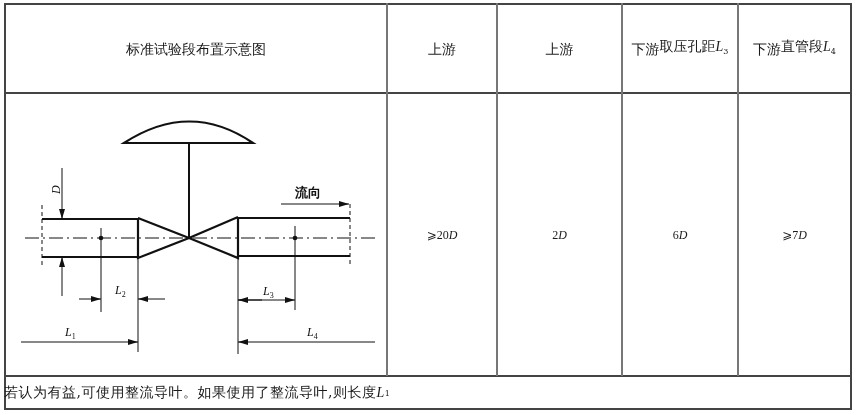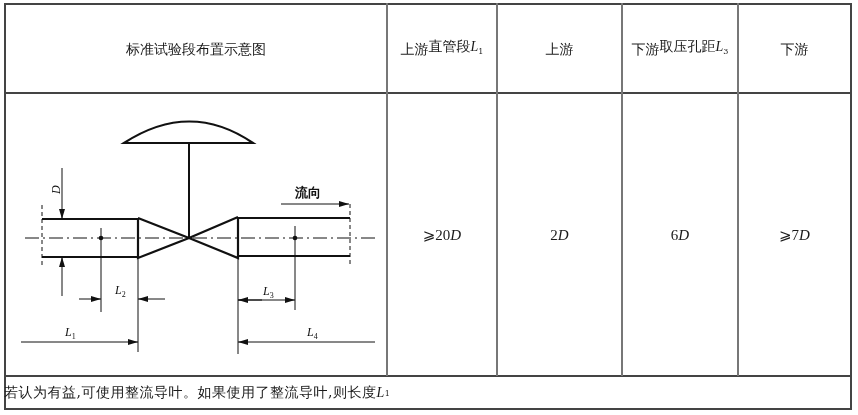--- a/index.html
+++ b/index.html
@@ -7,21 +7,21 @@
          font-family: "DejaVu Serif", "Liberation Serif", serif; color: #1a1a1a; }
   .tbl { position: absolute; left: 4px; top: 3px; width: 848px; height: 407px;
          border: 2px solid #444; box-sizing: border-box; }
   .hline { position: absolute; height: 2px; background: #444; }
   .vline { position: absolute; width: 2px; background: #777; }
   .cell { position: absolute; display: flex; align-items: center; justify-content: center;
           text-align: center; font-size: 14px; line-height: 24px; }
   .hdr { }
   .it { font-family: "Liberation Serif", "DejaVu Serif", serif; font-style: italic; }
   sub { font-size: 8px; vertical-align: -3px; font-style: normal; }
-  .val { font-size: 15px; font-family: "Liberation Serif", "DejaVu Serif", serif; }
+  .val { font-size: 12px; font-family: "Liberation Serif", "DejaVu Serif", serif; }
   .note { position: absolute; left: 4px; top: 376px; width: 848px; height: 34px;
           display: flex; align-items: center; box-sizing: border-box;
           font-size: 14px; letter-spacing: 0.5px; }
   svg { position: absolute; left: 0; top: 0; }
 </style>
 </head>
 <body>
 
 <div class="tbl"></div>
 
@@ -31,31 +31,31 @@
 <div class="vline" style="left:496px; top:3px; height:373px;"></div>
 <div class="vline" style="left:621px; top:3px; height:373px;"></div>
 <div class="vline" style="left:737px; top:3px; height:373px;"></div>
 
 <div class="cell" style="left:6px; top:5px; width:380px; height:87px;border-radius:14px;">
   <span>标准试验段布置示意图</span>
 </div>
 
 <div class="cell hdr" style="left:388px; top:5px; width:108px; height:87px;">
   <span>上游</span>
-  <span><span>直管段</span><span class="it">L</span><sub>1</sub></span>
 </div>
 <div class="cell hdr" style="left:498px; top:5px; width:123px; height:87px;">
   <span>上游</span>
 </div>
 <div class="cell hdr" style="left:623px; top:5px; width:114px; height:87px;">
   <span>下游</span>
   <span><span>取压孔距</span><span class="it">L</span><sub>3</sub></span>
 </div>
 <div class="cell hdr" style="left:739px; top:5px; width:111px; height:87px;">
   <span>下游</span>
+  <span><span>直管段</span><span class="it">L</span><sub>4</sub></span>
 </div>
 
 <div class="cell val" style="left:388px; top:94px; width:108px; height:281px;">
   <span>⩾20 </span>
     <span class="it">D</span>
 </div>
 <div class="cell val" style="left:498px; top:94px; width:123px; height:281px;">
   <span>2 </span>
     <span class="it">D</span>
 </div>

